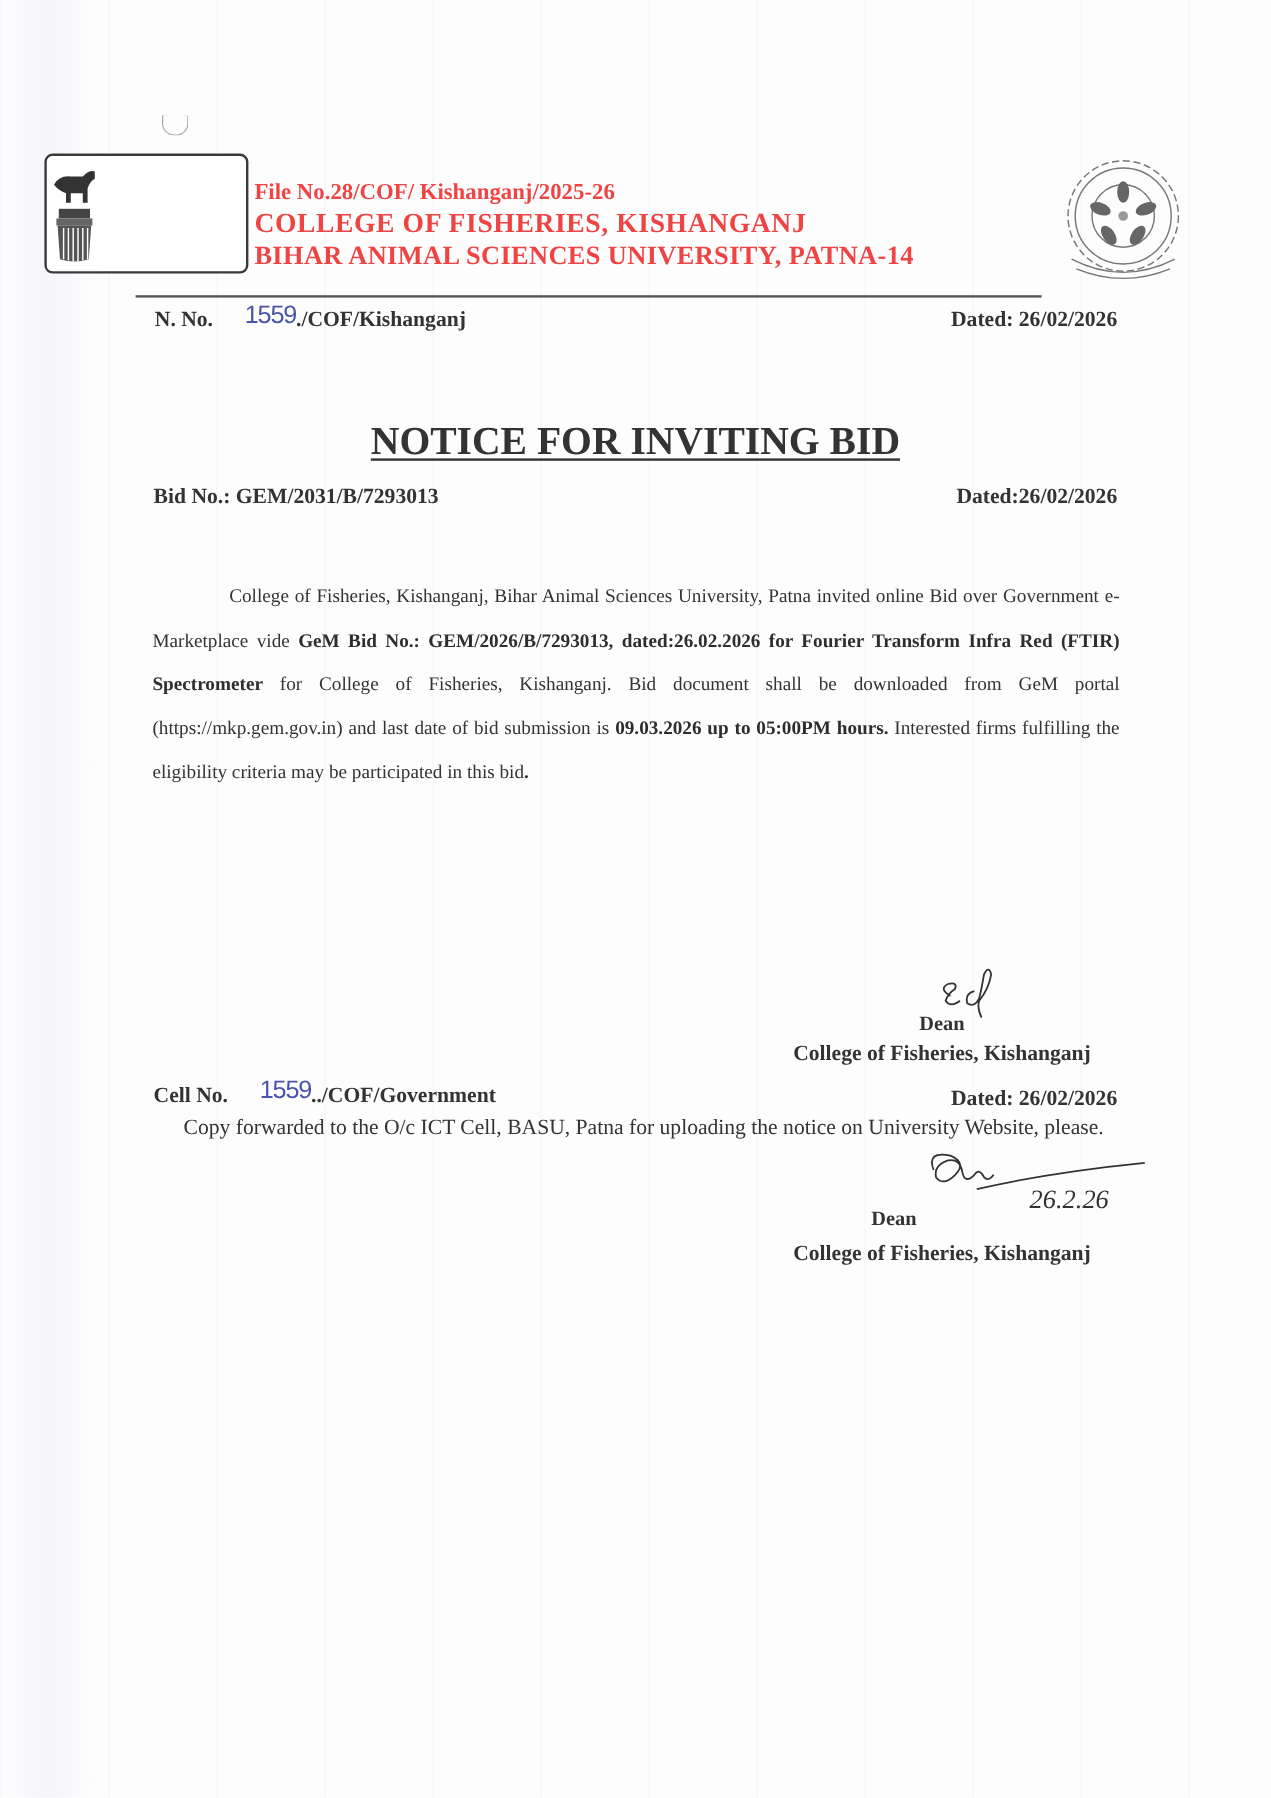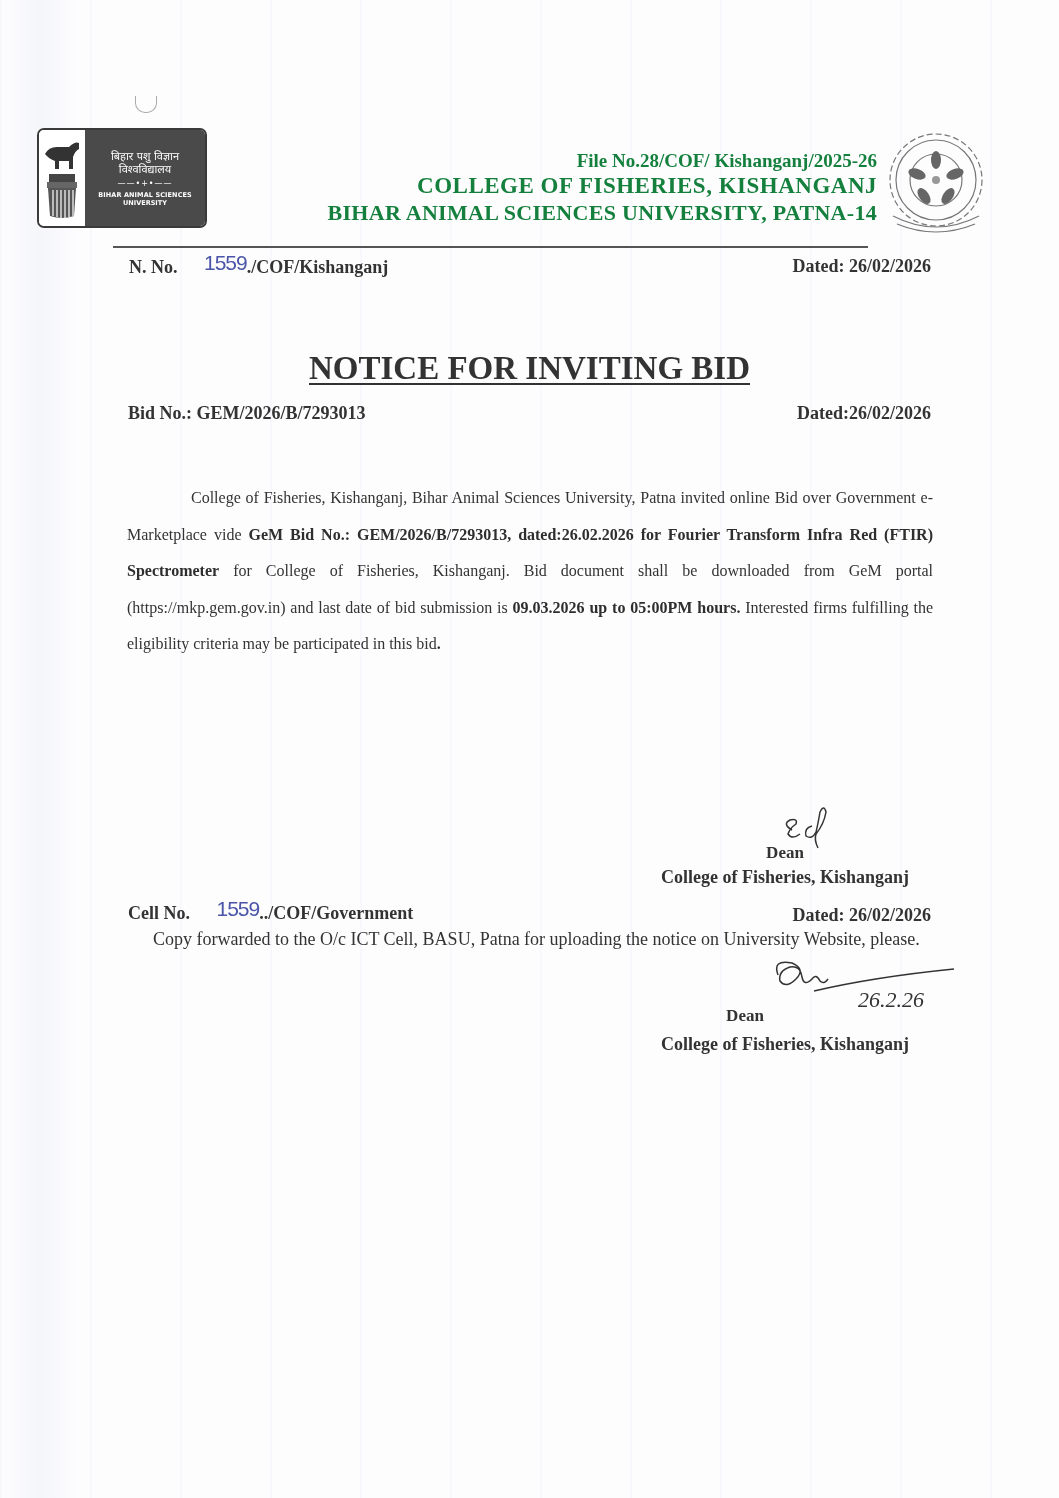--- a/index.html
+++ b/index.html
@@ -29,21 +29,21 @@
     display: flex; flex-direction: column; align-items: center; justify-content: center;
     font-family: "DejaVu Sans", sans-serif;
   }
   .band .hi1 { font-size: 11px; line-height: 13px; }
   .band .hi2 { font-size: 11px; line-height: 13px; }
   .band .orn { font-size: 8px; letter-spacing: 1px; margin: 3px 0; }
   .band .en1 { font-size: 6.5px; font-weight: bold; letter-spacing: 0.1px; }
   .band .en2 { font-size: 6.5px; font-weight: bold; }
 
   .hdr-line {
-    left: 0; width: 1059px; text-align: right; font-weight: bold; color: #15803d;
+    left: 0; width: 1059px; text-align: left; font-weight: bold; color: #ef4444;
   }
   .hdr-file { top: 150px; font-size: 19px; left: 212px; width: 665px; }
   .hdr-college { top: 173px; font-size: 23px; left: 212px; width: 665px; letter-spacing: 0.5px; }
   .hdr-univ { top: 200px; font-size: 22px; left: 212px; width: 665px; letter-spacing: 0.3px; }
 
   .seal { left: 875px; top: 128px; width: 122px; height: 108px; }
 
   .rule { left: 113px; top: 246px; width: 755px; height: 2px; background: #555; }
 
   .line-text { font-size: 18px; font-weight: bold; color: #333; }
@@ -102,27 +102,20 @@
       <g stroke="#fff" stroke-width="1.2">
         <line x1="14" y1="60" x2="14" y2="86"></line>
           <line x1="18" y1="60" x2="18" y2="87"></line>
         <line x1="22" y1="60" x2="22" y2="88"></line>
           <line x1="26" y1="60" x2="26" y2="88"></line>
         <line x1="30" y1="60" x2="30" y2="87"></line>
           <line x1="34" y1="60" x2="34" y2="86"></line>
       </g>
     </svg>
   </div>
-  <div class="band">
-    <div class="hi1">बिहार पशु विज्ञान</div>
-    <div class="hi2">विश्वविद्यालय</div>
-    <div class="orn">——•+•——</div>
-    <div class="en1">BIHAR ANIMAL SCIENCES</div>
-    <div class="en2">UNIVERSITY</div>
-  </div>
 </div>
 
 <div class="abs hdr-line hdr-file">File No.28/COF/ Kishanganj/2025-26</div>
 <div class="abs hdr-line hdr-college">COLLEGE OF FISHERIES, KISHANGANJ</div>
 <div class="abs hdr-line hdr-univ">BIHAR ANIMAL SCIENCES UNIVERSITY, PATNA-14</div>
 
 <div class="abs seal">
   <svg width="122" height="108" viewBox="0 0 122 108">
     <g fill="none" stroke="#777" stroke-width="1.2">
       <circle cx="61" cy="52" r="46" stroke-dasharray="6 3"></circle>
@@ -144,21 +137,21 @@
 
 <div class="abs rule"></div>
 
 <div class="abs line-text nno">
   <span>N. No. </span><span class="hand">1559</span><span>./COF/Kishanganj</span>
 </div>
 <div class="abs line-text nno-date">Dated: 26/02/2026</div>
 
 <div class="abs title"><span>NOTICE FOR INVITING BID</span></div>
 
-<div class="abs line-text bidno">Bid No.: GEM/2026/B/7293013</div>
+<div class="abs line-text bidno">Bid No.: GEM/2031/B/7293013</div>
 <div class="abs line-text bid-date">Dated:26/02/2026</div>
 
 <div class="abs body-para"><span>College of Fisheries, Kishanganj, Bihar Animal Sciences University, Patna invited online Bid over Government e-Marketplace vide </span><b>GeM Bid No.: GEM/2026/B/7293013, dated:26.02.2026 for Fourier Transform Infra Red (FTIR) Spectrometer</b><span> for College of Fisheries, Kishanganj. Bid document shall be downloaded from GeM portal (https://mkp.gem.gov.in) and last date of bid submission is </span><b>09.03.2026 up to 05:00PM hours.</b><span> Interested firms fulfilling the eligibility criteria may be participated in this bid</span><b>.</b></div>
 
 <div class="abs sign1">
   <svg width="80" height="50" viewBox="0 0 80 50">
     <path d="M22 30 q-10 -6 -2 -10 q8 -2 6 4 q-6 4 -8 10 q4 6 12 0" fill="none" stroke="#333" stroke-width="1.5"></path>
     <path d="M42 26 q-8 2 -6 10 q6 4 10 -4 q2 -8 4 -20 q4 -8 6 0 q-2 12 -10 22 q-2 6 2 14" fill="none" stroke="#333" stroke-width="1.5"></path>
   </svg>
 </div>

